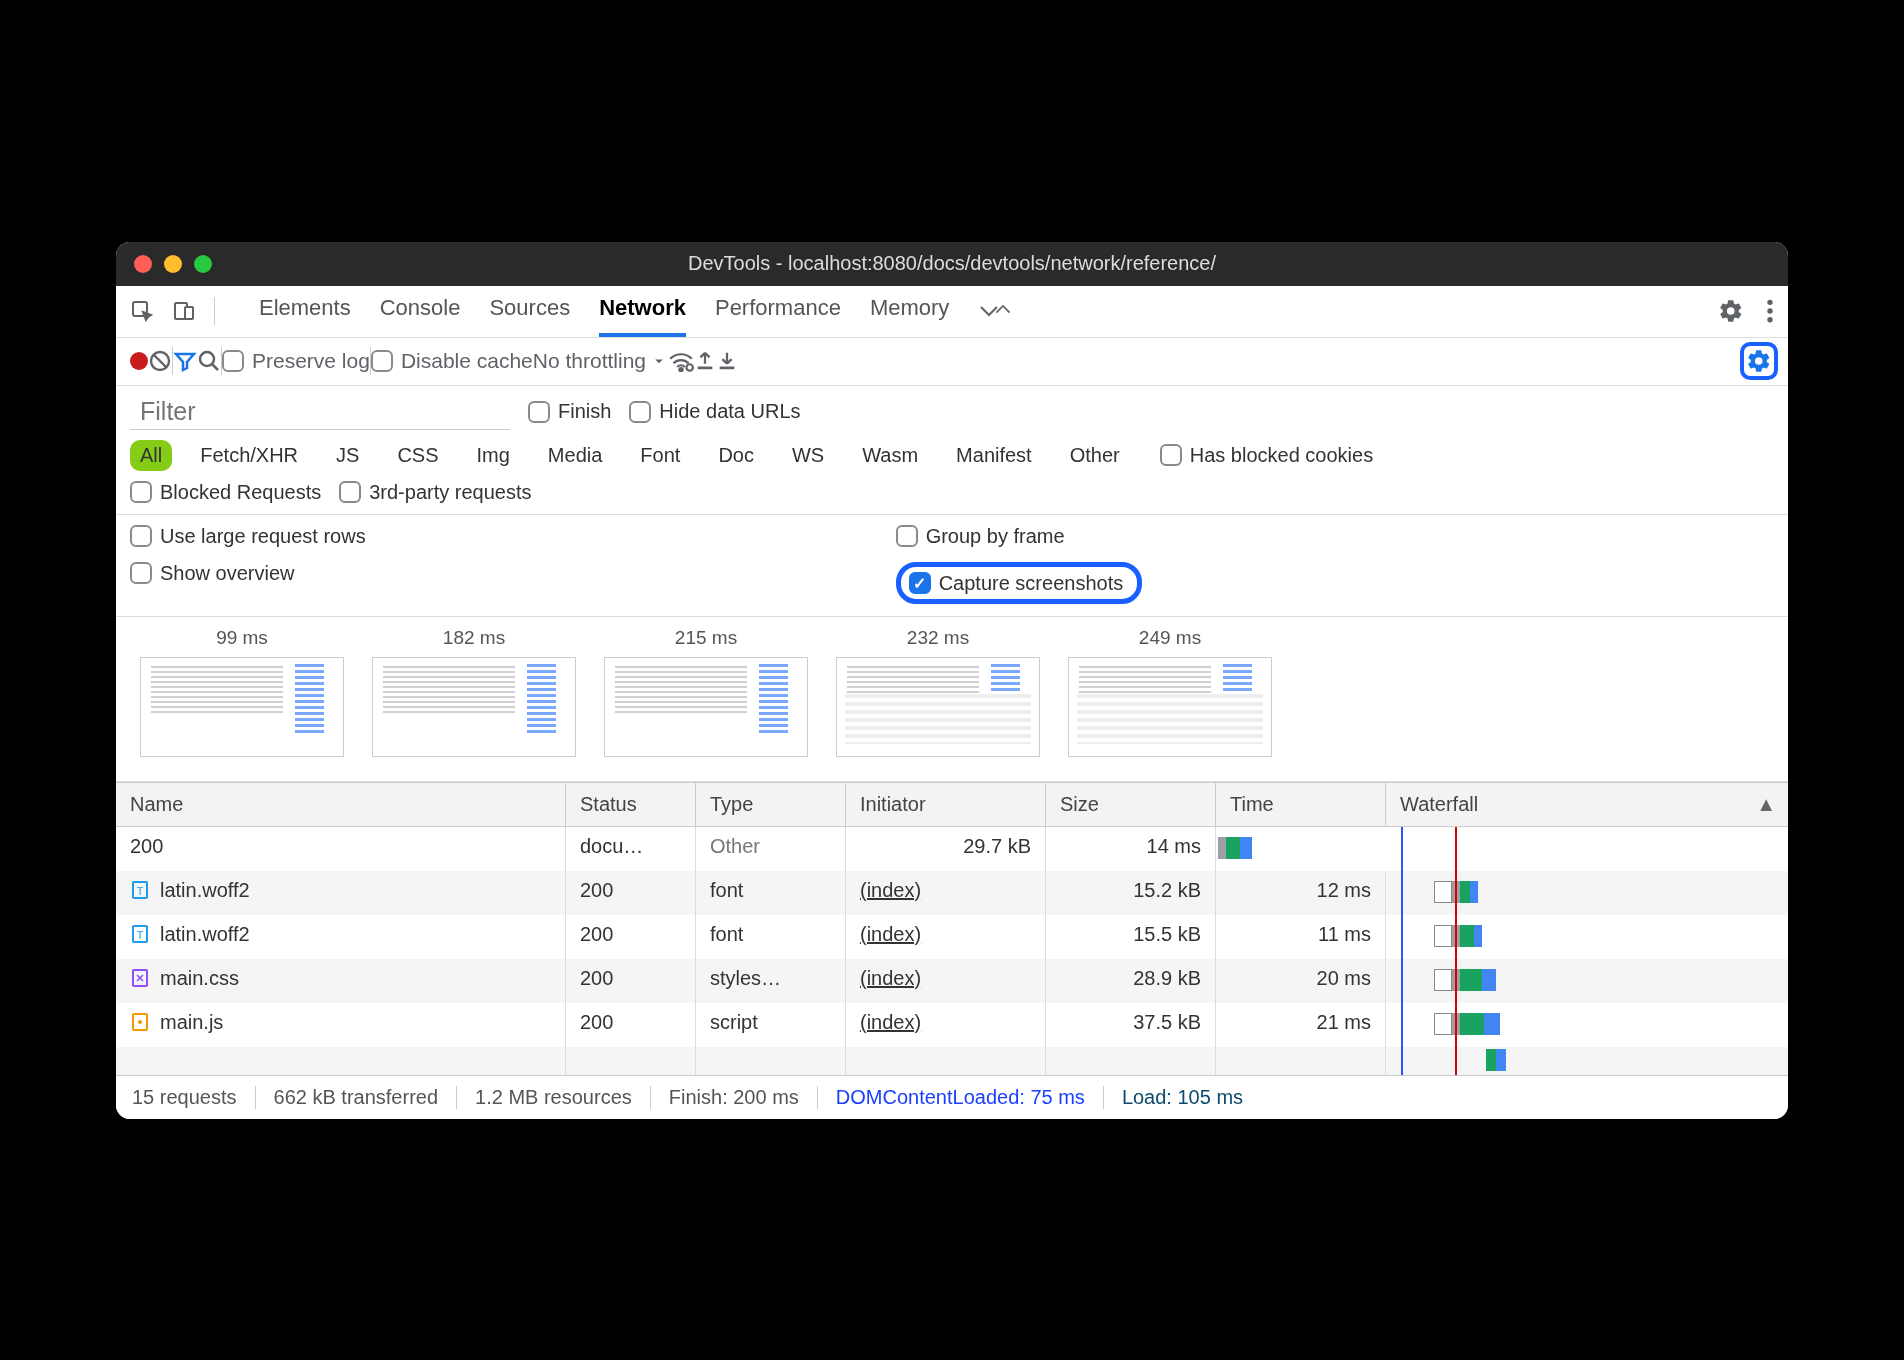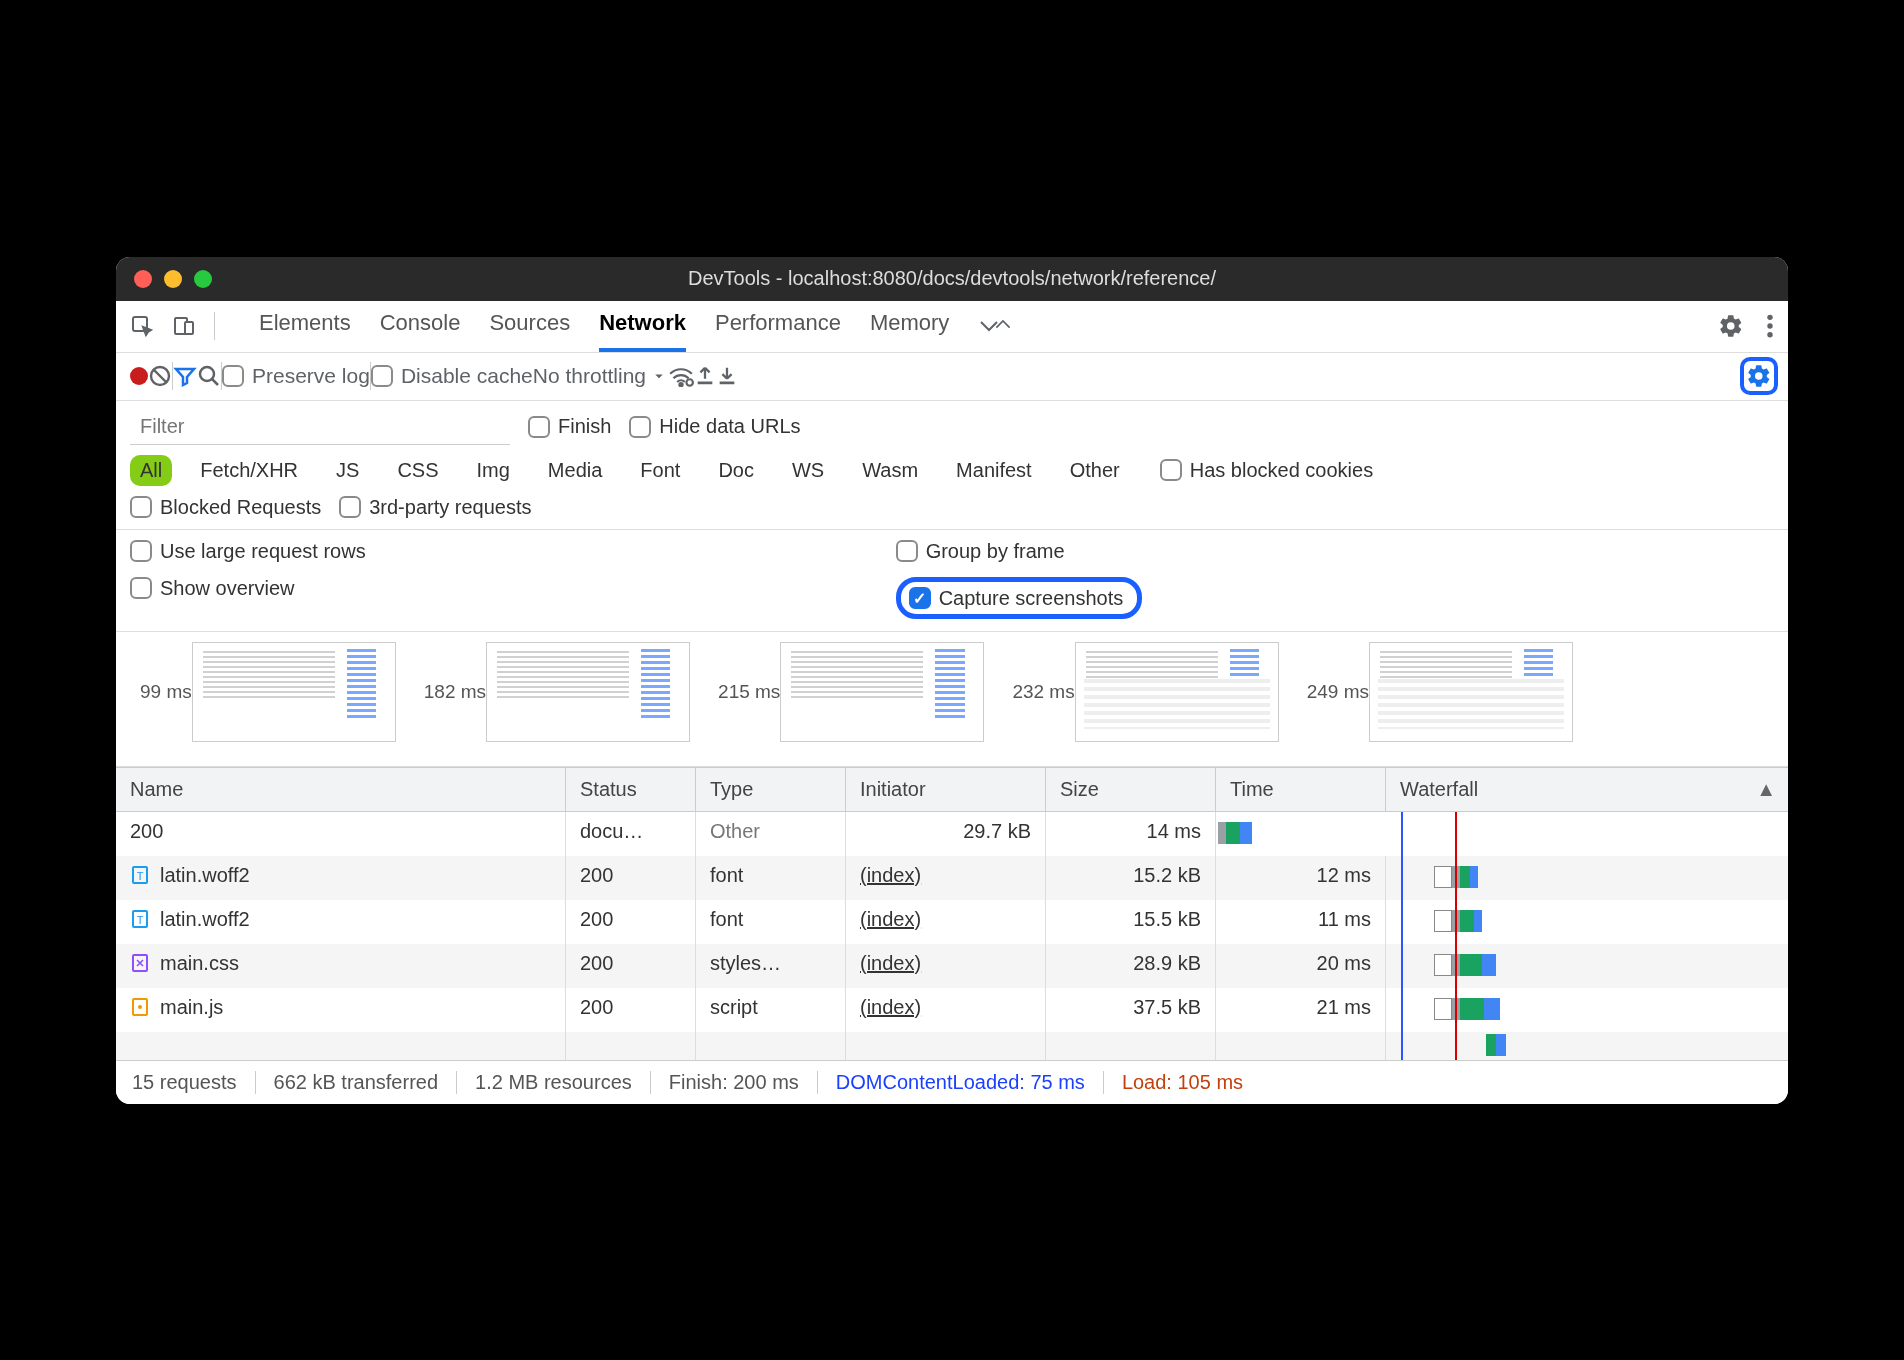--- a/index.html
+++ b/index.html
@@ -62,29 +62,29 @@
   }
   .box.checked{ background:#1a73e8;border-color:#1a73e8;}
   .box.checked::after{content:"✓";color:#fff;font-size:16px;font-weight:700;}
   .select {display:flex;align-items:center;gap:4px;}
   .gear-highlight{ border:4px solid #1a5fff; border-radius:10px; padding:2px;}
   .capture-highlight{ border:5px solid #1a5fff; border-radius:20px; padding:4px 14px 4px 8px;}
   .filter-row{ display:flex; flex-direction:column; padding:8px 14px 10px; gap:10px; border-bottom:1px solid #ddd; }
   .filter-line{display:flex; align-items:center; gap:18px; flex-wrap:wrap;}
   .filter-input{
     width:380px; height:36px; border:1px solid #ccc; border-top:none;border-left:none;border-right:none;
-    background:#fff; padding:0 10px; font-size:20px; color:#1d4ed8;
+    background:#fff; padding:0 10px; font-size:25px; color:#1d4ed8;
   }
   .pill{ padding:4px 10px; border-radius:10px; cursor:pointer;}
   .pill.active{ background:#84cc16; }
   .settings-row{ display:flex; padding:10px 14px 12px; border-bottom:1px solid #ddd; gap:60px;}
   .settings-col{ display:flex; flex-direction:column; gap:14px;}
   .settings-col:nth-child(2){ margin-left: 470px;}
   .filmstrip{ display:flex; gap:28px; padding:10px 24px 24px; border-bottom:1px solid #ddd;}
-  .frame{ display:flex; flex-direction:row; align-items:center; }
+  .frame{ display:flex; flex-direction:column; align-items:center; gap:8px;}
   .frame .t{ font-size:19px; color:#555;}
   .thumb{ width:204px; height:100px; border:1px solid #ccc; background:#fff; position:relative; overflow:hidden;}
   .table{ width:100%; }
   .thead, .trow{ display:grid; grid-template-columns: 450px 130px 150px 200px 170px 170px 1fr; }
   .thead{ background:#f1f3f4; border-bottom:1px solid #ccc; border-top:1px solid #ccc;}
   .th{ padding:10px 14px; border-right:1px solid #ccc; color:#444; text-align:left; position:relative;}
   .th:last-child{border-right:none;}
   .sort-caret{ position:absolute; right:12px; color:#666; }
   .trow{ height:44px; }
   .trow:nth-child(even){ background:#f5f5f5;}
@@ -97,21 +97,21 @@
   .init.plain{color:#777;text-decoration:none;}
   .wf-bar{ position:absolute; top:10px; height:22px; display:flex; }
   .wf-bar span{ height:100%; }
   .statusbar{
     display:flex; align-items:center; height:44px; padding:0 16px; gap:0;
     border-top:1px solid #ccc; font-size:20px; color:#555; background:#fff;
   }
   .statusbar .seg{ padding:0 18px; border-right:1px solid #ccc;}
   .statusbar .seg:first-child{padding-left:0;}
   .statusbar .seg:last-child{border:none;padding-right:0;}
-  .dcl{color:#1a3fff;} .load{color:#c2410c;}
+  .dcl{color:#1a3fff;} .load{color:#0c4a6e;}
   
   .thumb .lines{position:absolute; left:10px; top:8px; right:60px; display:flex; flex-direction:column; gap:3px;}
   .thumb .lines i{height:2px;background:#d0d0d0;display:block;}
   .thumb .side{position:absolute; right:6px; top:6px; width:42px; display:flex; flex-direction:column; gap:3px;}
   .thumb .side i{height:3px;background:#7aa8ff;display:block;width:70%;}
   .thumb .tbl{position:absolute;left:8px;right:8px;top:36px;height:50px;background:repeating-linear-gradient(#eee,#eee 4px,#fff 4px,#fff 8px);}
 </style>
 </head>
 <body>
 

